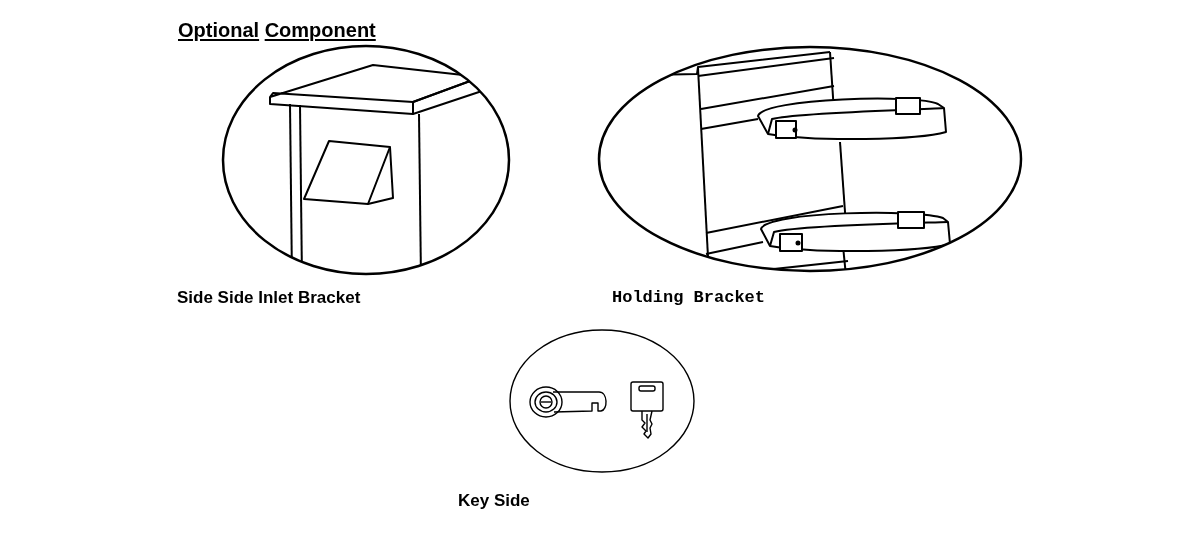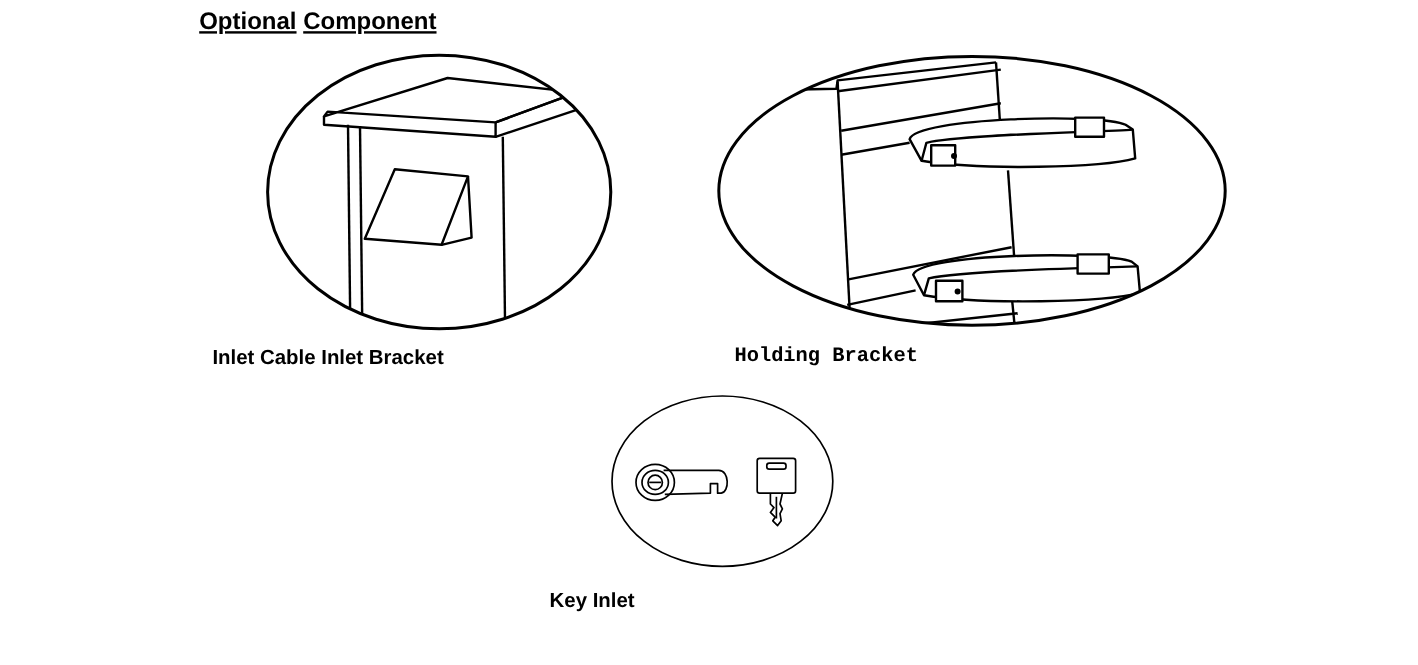--- a/index.html
+++ b/index.html
@@ -1,18 +1,18 @@
 <!DOCTYPE html>
 <html><head>
   <meta charset="utf-8">
   <style>
     html, body { margin: 0; padding: 0; background: #ffffff; }
     body { width: 1182px; height: 554px; position: relative; overflow: hidden;
            font-family: "Liberation Sans", sans-serif; color: #000; }
-    .heading { position: absolute; left: 166px; top: 7px; font-size: 20px; font-weight: bold; margin: 0; }
+    .heading { position: absolute; left: 166px; top: 7px; font-size: 20px; font-weight: bold; margin: 12px; }
     .heading span { text-decoration: underline; text-underline-offset: 2px; }
     .caption { position: absolute; font-size: 17px; font-weight: bold; margin: 0; white-space: nowrap; }
     .cap-side { left: 177px; top: 288px; }
     .cap-hold { left: 612px; top: 288px; font-family: Liberation Mono, monospace; }
     .cap-key  { left: 458px; top: 491px; }
     svg.fig { position: absolute; overflow: visible; }
     svg.fig * { vector-effect: non-scaling-stroke; }
   </style>
 </head>
 <body>
@@ -94,15 +94,15 @@
     <path d="M45,64 L91,64 C100,64 100,82 93,83 L90,83 L90,75 L84,75 L84,83 L46,84"></path>
   </g>
   <g>
     <rect x="123" y="54" width="32" height="29" rx="2"></rect>
     <rect x="131" y="58" width="16" height="5" rx="2"></rect>
     <path d="M134,83 L134,92 L137,95 L134,99 L138,103 L136,106 L140,110 L143,106 L142,100 L144,96 L142,92 L144,83"></path>
     <line x1="139" y1="86" x2="139" y2="104"></line>
   </g>
 </svg>
 
-<p class="caption cap-side">Inlet Cable Inlet Bracket</p>
+<p class="caption cap-side">Side Side Inlet Bracket</p>
 <p class="caption cap-hold">Holding Bracket</p>
-<p class="caption cap-key">Key Inlet</p>
+<p class="caption cap-key">Key Side</p>
 
 </body></html>

